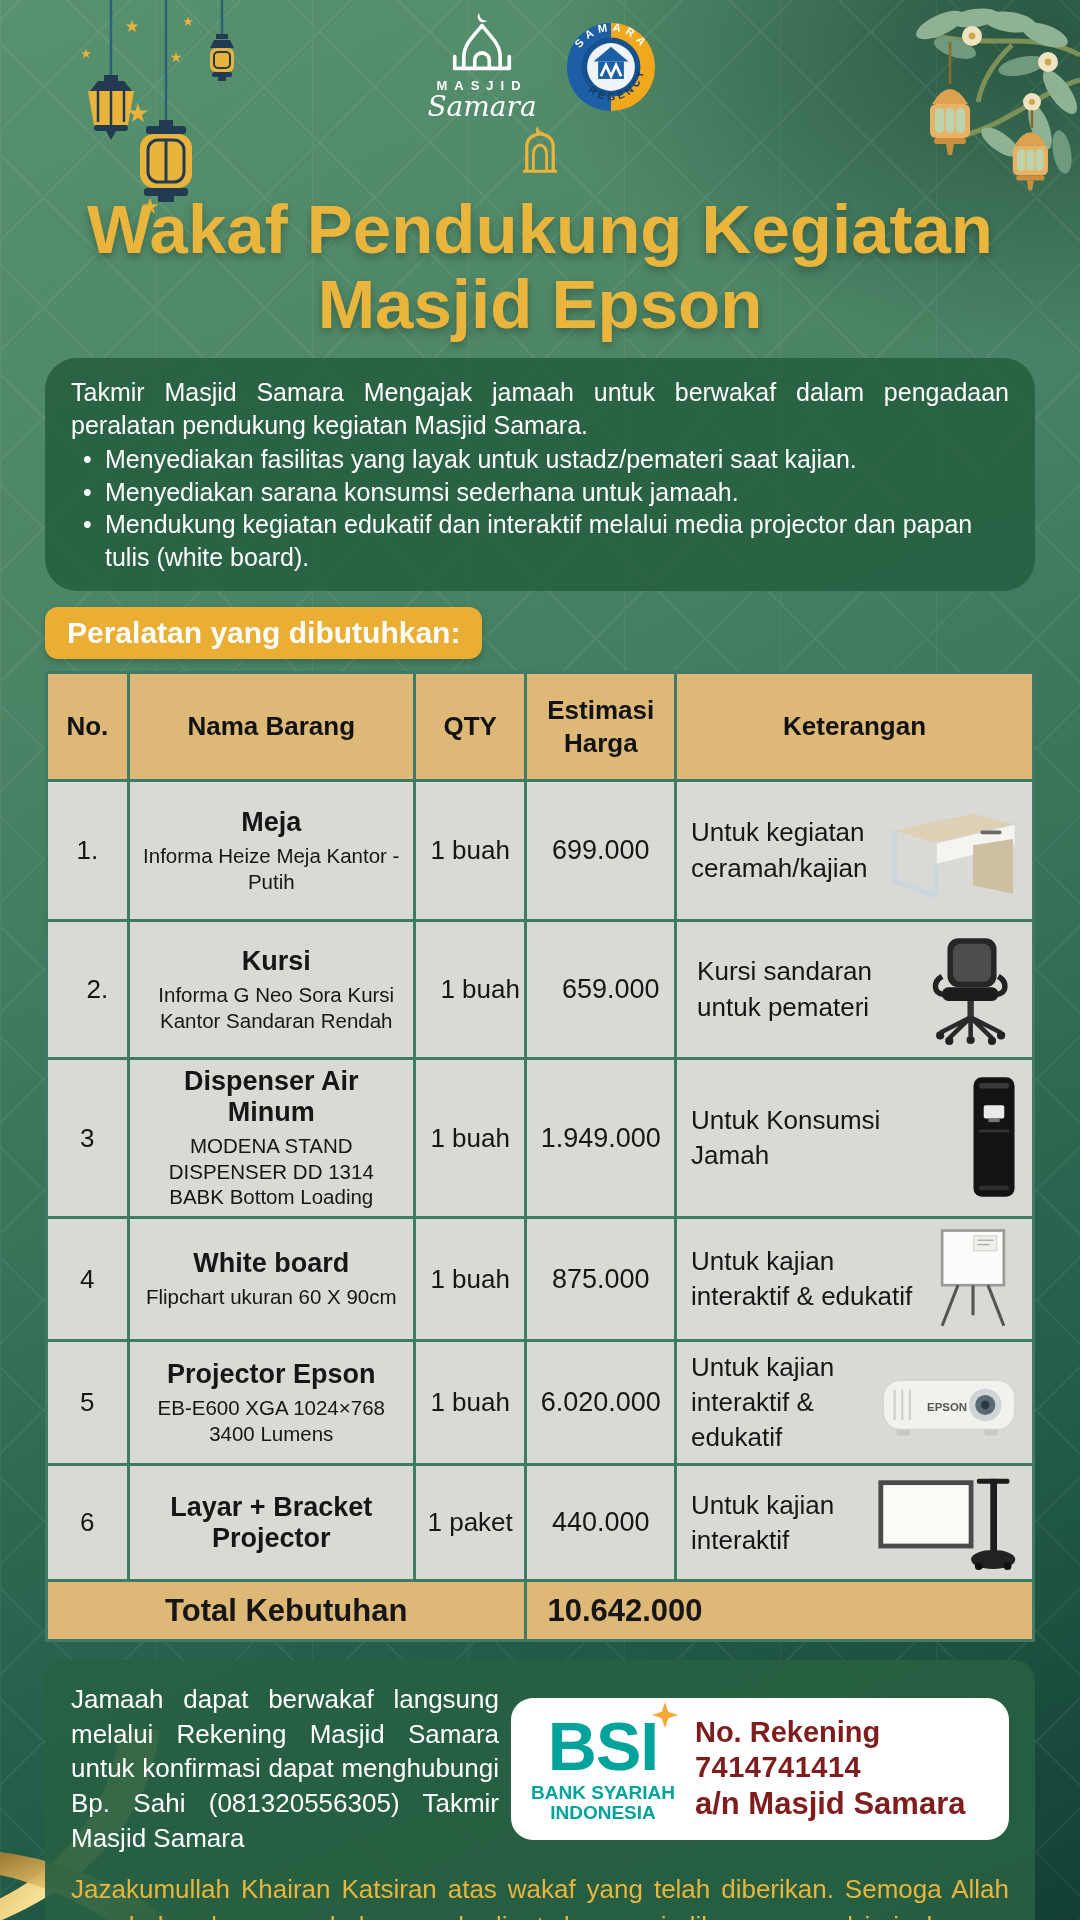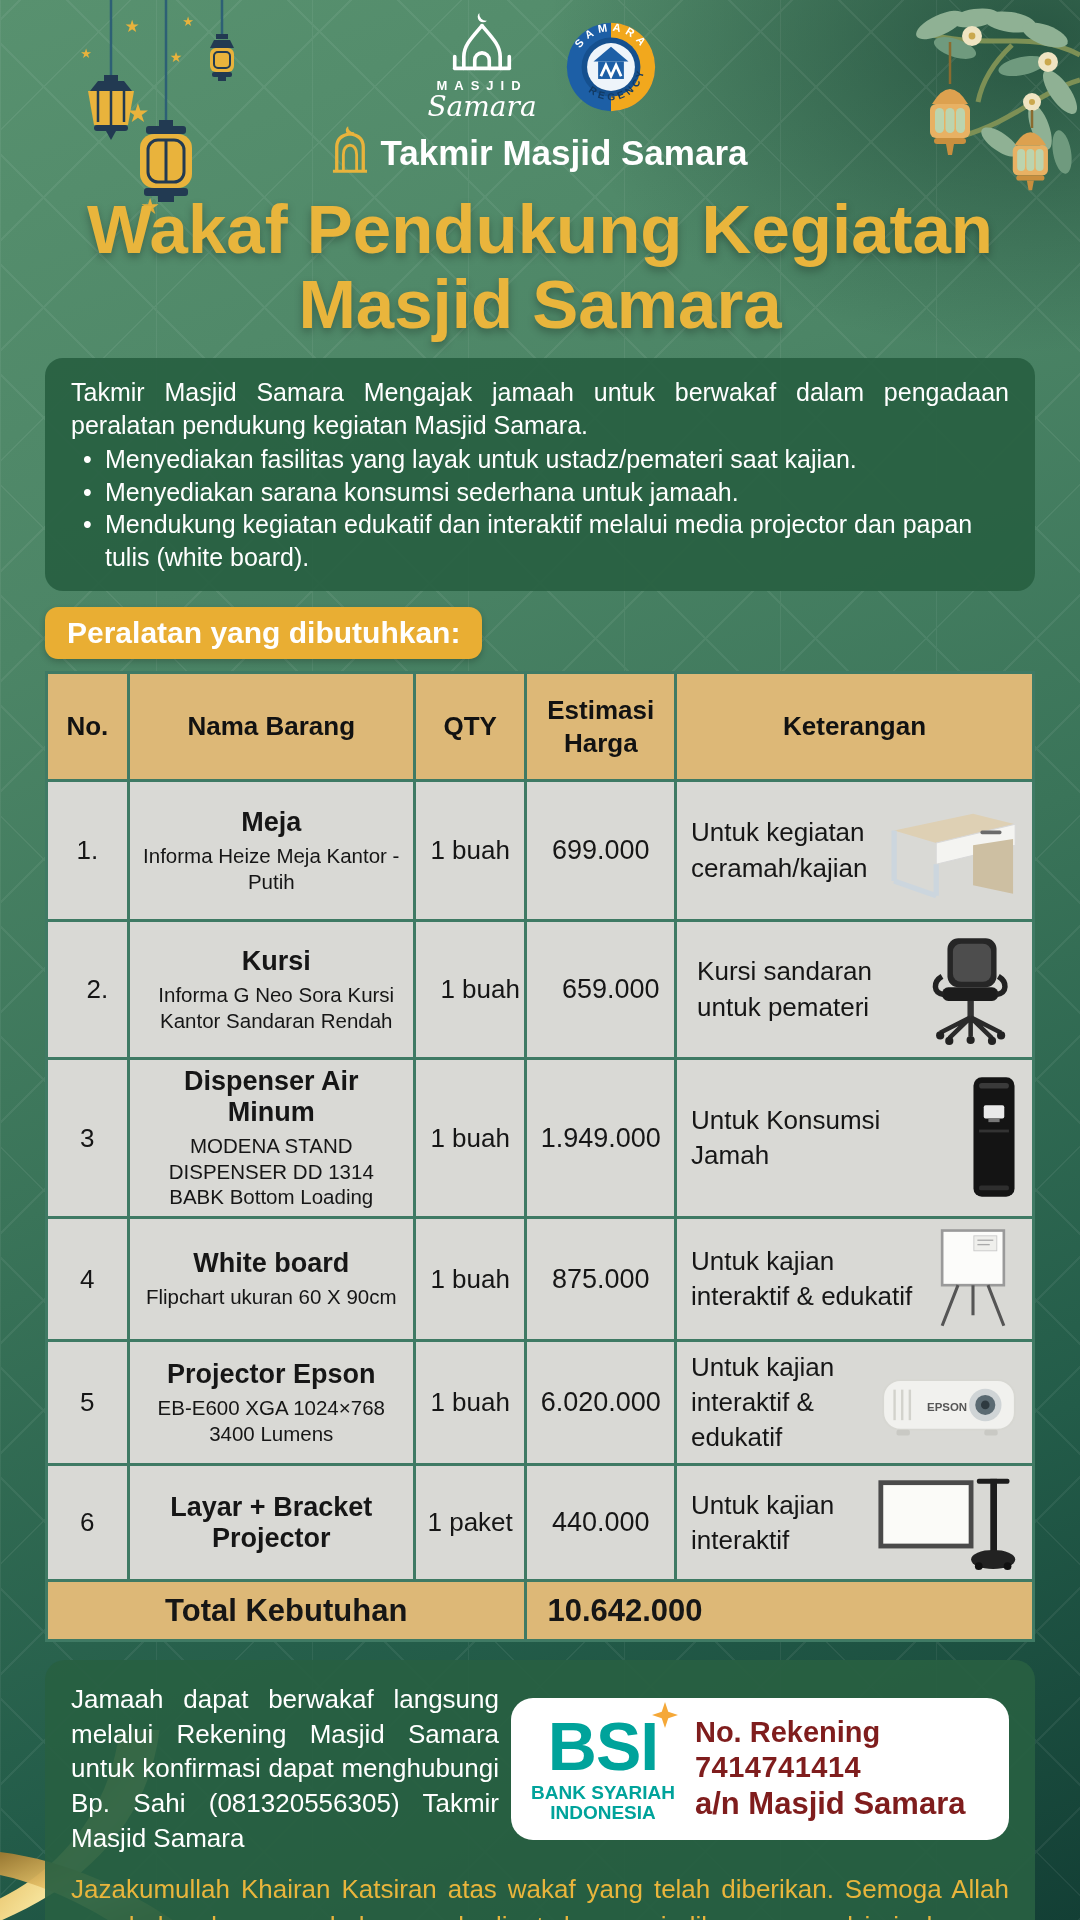--- a/index.html
+++ b/index.html
@@ -29,21 +29,21 @@
   .logos-row{ display:flex; justify-content:center; align-items:center; gap:24px; }
   .logo-masjid{ color:#fff; }
   .lm-top{ font-size:13px; letter-spacing:7px; font-weight:700; margin-top:2px; }
   .lm-script{ font-family:"DejaVu Serif", serif; font-style:italic; font-size:28px; line-height:1; }
   .org-row{ display:flex; justify-content:center; align-items:flex-end; gap:12px; margin-top:4px; }
   .org-name{ color:#fff; font-size:35px; font-weight:700; }
   .page-title{ margin-top:20px; color:#e9b53c; font-weight:800; font-size:69px; line-height:1.08;
                text-shadow:0 4px 8px rgba(0,0,0,.28); }
 
   
-  .intro-box{ margin-top:16px; background:rgba(40,96,66,.93); border-radius:18px;
+  .intro-box{ margin-top:16px; background:rgba(40,96,66,.93); border-radius:32px;
               padding:18px 26px; color:#fff; }
   .intro-box p{ font-size:25px; line-height:1.3; text-align:justify; }
   .intro-box ul{ list-style:none; margin-top:2px; }
   .intro-box li{ font-size:25px; line-height:1.3; padding-left:34px; position:relative; }
   .intro-box li::before{ content:"•"; position:absolute; left:12px; }
 
   
   .badge{ display:inline-block; margin-top:16px; background:#e9ae33; color:#fff;
           font-weight:700; font-size:30px; padding:9px 22px; border-radius:13px;
           box-shadow:0 3px 6px rgba(0,0,0,.2); }
@@ -239,25 +239,24 @@
         </text>
       </svg>
     </div>
     <div class="org-row">
       <svg width="36" height="48" viewBox="0 0 38 50">
         <path d="M17 1 a4.8 4.8 0 1 0 6.6 6.4 a6 6 0 0 1 -6.6 -6.4" fill="#e9b33c"></path>
         <path d="M5 49 V23 Q5 11 19 9 Q33 11 33 23 V49" fill="none" stroke="#e9b33c" stroke-width="3.5"></path>
         <path d="M12 49 V31 Q12 22 19 21 Q26 22 26 31 V49" fill="none" stroke="#e9b33c" stroke-width="3"></path>
         <line x1="1" y1="48.5" x2="37" y2="48.5" stroke="#e9b33c" stroke-width="3"></line>
       </svg>
-      <span class="org-name">Takmir Masjid Samara</span>
     </div>
     <h1 class="page-title">
       <span style="display:block">Wakaf Pendukung Kegiatan</span>
-      <span style="display:block">Masjid Samara</span>
+      <span style="display:block">Masjid Epson</span>
     </h1>
   </div>
 
   <div class="intro-box">
     <p>Takmir Masjid Samara Mengajak jamaah untuk berwakaf dalam pengadaan peralatan pendukung kegiatan Masjid Samara.</p>
     <ul>
       <li>Menyediakan fasilitas yang layak untuk ustadz/pemateri saat kajian.</li>
       <li>Menyediakan sarana konsumsi sederhana untuk jamaah.</li>
       <li>Mendukung kegiatan edukatif dan interaktif melalui media projector dan papan tulis (white board).</li>
     </ul>

